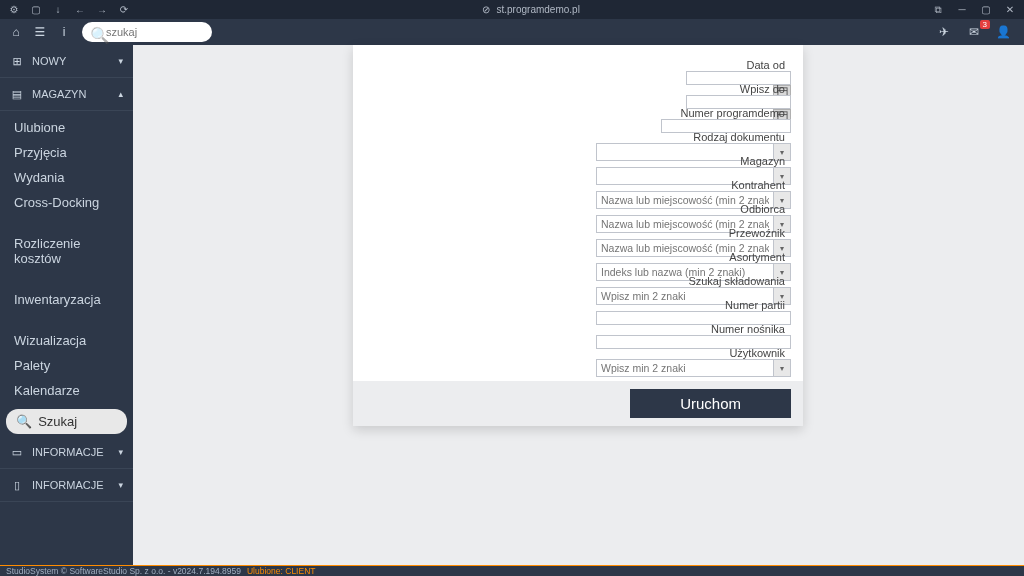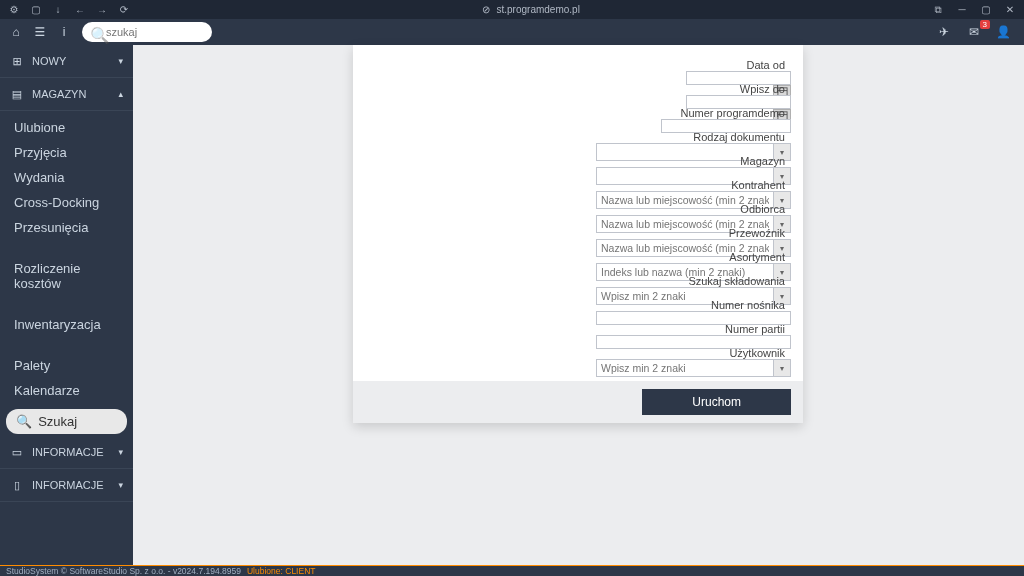--- a/index.html
+++ b/index.html
@@ -35,21 +35,21 @@
 .form-label { width:125px; text-align:right; padding-right:6px; font-size:11px; color:#444; }
 .form-input { height:18px; border:1px solid #c0c4cc; font-size:10.5px; padding:0 4px; color:#888; background:#fff; }
 .date-input { width:105px; }
 .cal-btn { width:18px; height:18px; background:#d8d8d8; border:1px solid #b0b0b0; margin-left:2px; display:flex; align-items:center; justify-content:center; cursor:pointer; }
 .cal-btn svg { width:11px; height:11px; }
 .text-input { width:130px; }
 .combo { display:flex; width:195px; }
 .combo input { flex:1; height:18px; border:1px solid #c0c4cc; border-right:none; font-size:10.5px; padding:0 4px; color:#999; }
 .combo-btn { width:18px; height:18px; background:#e8e8e8; border:1px solid #c0c4cc; display:flex; align-items:center; justify-content:center; cursor:pointer; font-size:8px; color:#666; }
 .panel-footer { background:#ecedef; margin:14px -12px -10px -12px; padding:8px 12px; display:flex; justify-content:flex-end; }
-.run-btn { background:#2d3748; color:#fff; border:none; padding:6px 50px; font-size:12px; cursor:pointer; }
+.run-btn { background:#2d3748; color:#fff; border:none; padding:6px 50px; font-size:15px; cursor:pointer; }
 .statusbar { height:11px; background:#2d3748; color:#a0aec0; font-size:8.5px; display:flex; align-items:center; padding:0 6px; border-top:1px solid #ff8c00; }
 .statusbar .lic { color:#ff8c00; margin-left:6px; }
 .statusbar-spacer { flex:1; }
 </style>
 </head>
 <body>
 
 <div class="titlebar">
   <div class="titlebar-left">
     <span class="tb-icon">⚙</span>
@@ -97,32 +97,32 @@
     <div class="side-section active">
       <span class="side-icon">▤</span>
       <span>MAGAZYN</span>
       <span class="chev">▴</span>
     </div>
     <div class="side-items">
       <div class="side-item">Ulubione</div>
       <div class="side-item">Przyjęcia</div>
       <div class="side-item">Wydania</div>
       <div class="side-item">Cross-Docking</div>
-      <div class="side-item">Przesunięcia</div>
     </div>
     <div class="side-gap"></div>
     <div class="side-items">
       <div class="side-item">Rozliczenie kosztów</div>
     </div>
     <div class="side-gap"></div>
     <div class="side-items">
       <div class="side-item">Inwentaryzacja</div>
     </div>
     <div class="side-gap"></div>
     <div class="side-items">
+      <div class="side-item">Wizualizacja</div>
       <div class="side-item">Palety</div>
       <div class="side-item">Kalendarze</div>
     </div>
     <div class="side-item highlight">
       <span>🔍</span>
       <span>Szukaj</span>
     </div>
     <div class="side-section plain">
       <span class="side-icon">▭</span>
       <span>INFORMACJE</span>
@@ -204,25 +204,25 @@
           </div>
         </div>
       <div class="form-row">
           <div class="form-label">Szukaj składowania</div>
           <div class="combo">
             <input placeholder="Wpisz min 2 znaki" style="">
             <div class="combo-btn">▾</div>
           </div>
         </div>
       <div class="form-row">
+          <div class="form-label">Numer partii</div>
+          <input class="form-input" style="width: 195px;">
+        </div>
+      <div class="form-row">
           <div class="form-label">Numer nośnika</div>
-          <input class="form-input" style="width: 195px;">
-        </div>
-      <div class="form-row">
-          <div class="form-label">Numer partii</div>
           <input class="form-input" style="width: 195px;">
         </div>
       <div class="form-row">
           <div class="form-label">Użytkownik</div>
           <div class="combo">
             <input placeholder="Wpisz min 2 znaki" style="">
             <div class="combo-btn">▾</div>
           </div>
         </div>
       <div class="panel-footer">

